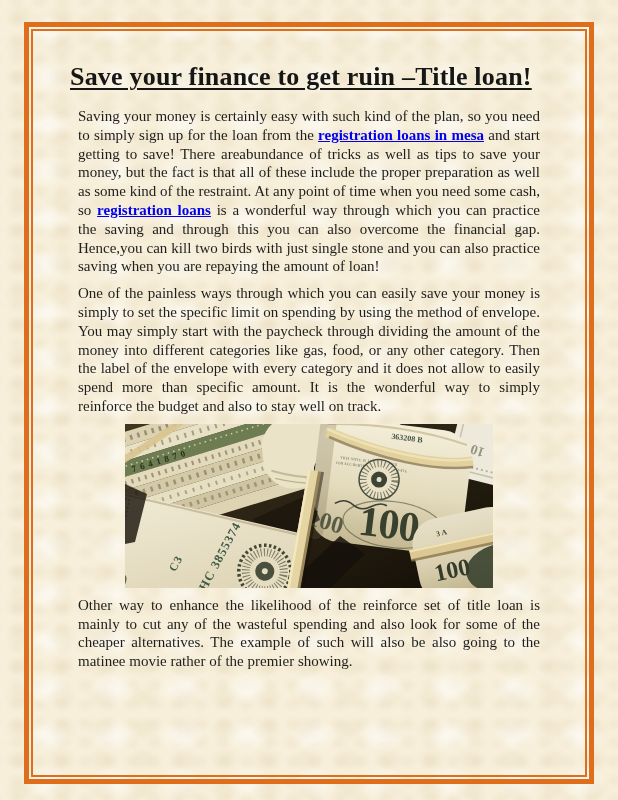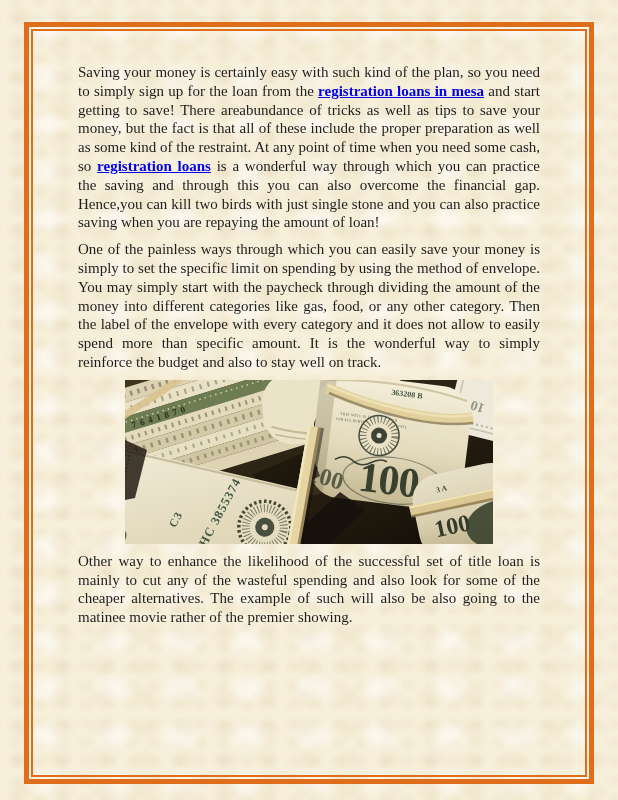--- a/index.html
+++ b/index.html
@@ -47,20 +47,21 @@
   figure.photo svg { display:block; }
   svg text { font-family:"Liberation Serif","DejaVu Serif",serif; }
 </style>
 </head>
 <body>
 
 <div class="page">
   <div class="frame">
     <div class="frame-inner">
 
+      <h1 class="doc-title">Save your finance to get ruin –Title loan!</h1>
 
       <p class="body-text sp-title"><span>Saving your money is certainly easy with such kind of the plan, so you need to simply sign up for the loan from the </span><a class="doc-link" href="#">registration loans in mesa</a><span> and start getting to save! There areabundance of tricks as well as tips to save your money, but the fact is that all of these include the proper preparation as well as some kind of the restraint. At any point of time when you need some cash, so </span><a class="doc-link" href="#">registration loans</a><span> is a wonderful way through which you can practice the saving and through this you can also overcome the financial gap. Hence,you can kill two birds with just single stone and you can also practice saving when you are repaying the amount of loan!</span></p>
 
       <p class="body-text sp-para">One of the painless ways through which you can easily save your money is simply to set the specific limit on spending by using the method of envelope. You may simply start with the paycheck through dividing the amount of the money into different categories like gas, food, or any other category. Then the label of the envelope with every category and it does not allow to easily spend more than specific amount. It is the wonderful way to simply reinforce the budget and also to stay well on track.</p>
 
       <figure class="photo">
         <svg width="368" height="164" viewBox="0 0 368 164">
           <defs>
             <linearGradient id="gBg" x1="0" y1="0" x2="1" y2="1">
               <stop offset="0" stop-color="#41361F"></stop>
@@ -176,17 +177,17 @@
             <rect x="172" y="46" width="12" height="128" fill="#E5D5A3"></rect>
             <rect x="172" y="46" width="2.5" height="128" fill="#F2E7BF"></rect>
             <rect x="182" y="46" width="3" height="128" fill="#9A865A"></rect>
             <rect x="185" y="46" width="3" height="128" fill="#140F08" opacity="0.5"></rect>
           </g>
 
           <polygon points="0,60 22,70 10,118 0,120" fill="#170F08" opacity="0.8"></polygon>
         </svg>
       </figure>
 
-      <p class="body-text sp-last">Other way to enhance the likelihood of the successful set of title loan is mainly to cut any of the wasteful spending and also look for some of the cheaper alternatives. The example of such will also be also going to the matinee movie rather of the premier showing.</p>
+      <p class="body-text sp-last">Other way to enhance the likelihood of the reinforce set of title loan is mainly to cut any of the wasteful spending and also look for some of the cheaper alternatives. The example of such will also be also going to the matinee movie rather of the premier showing.</p>
 
     </div>
   </div>
 </div>
 
 </body></html>

